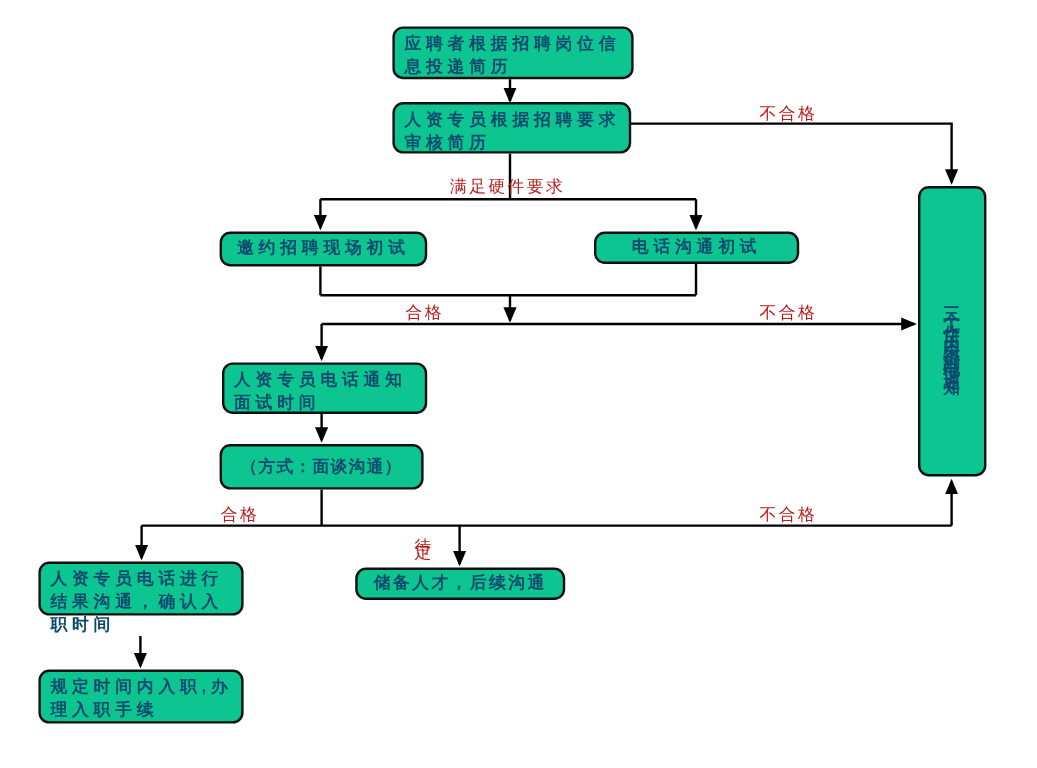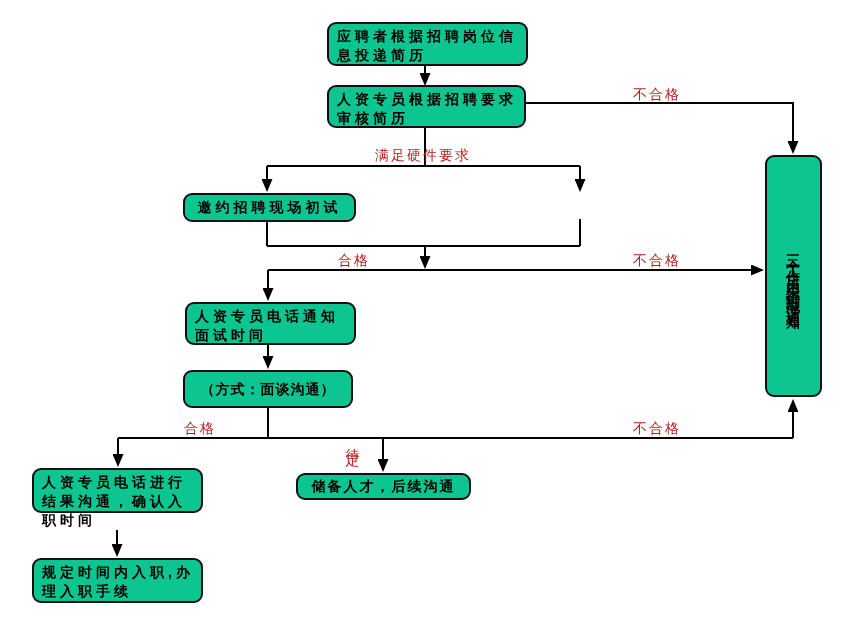--- a/index.html
+++ b/index.html
@@ -10,21 +10,21 @@
     font-family:"Liberation Sans","DejaVu Sans",sans-serif;
     overflow:hidden;
   }
   #connectors{position:absolute;left:0;top:0;width:864px;height:640px;}
   .node{
     position:absolute;
     background:#0dc591;
     border:2.5px solid #101010;
     border-radius:9px;
     box-sizing:border-box;
-    color:#000000;
+    color:#0c4a6e;
     font-weight:bold;
     font-size:14px;
     letter-spacing:4px;
     line-height:19px;
   }
   .node.pleft{padding:3px 4px 0 8px;text-align:left;}
   .node.pcenter{display:flex;align-items:center;justify-content:center;text-align:center;font-family:Liberation Serif, serif;}
   .node.pvert{
     display:flex;align-items:center;justify-content:center;
     writing-mode:vertical-rl;text-orientation:upright;
@@ -87,20 +87,23 @@
   </div>
 
   <div class="node pleft" style="left:327px;top:85px;width:199px;height:43px">
     <span>人资专员根据招聘要求审核简历</span>
   </div>
 
   <div class="node pcenter" style="left:183px;top:193px;width:173px;height:29px">
     <span>邀约招聘现场初试</span>
   </div>
 
+  <div class="node pcenter" style="left:495px;top:193px;width:171px;height:27px">
+    <span>电话沟通初试</span>
+  </div>
 
   <div class="node pleft" style="left:185px;top:302px;width:171px;height:43px">
     <span>人资专员电话通知面试时间</span>
   </div>
 
   <div class="node pcenter" style="left:183px;top:370px;width:170px;height:38px">
     <div>
       <span style="display:block;letter-spacing:1px">（方式：面谈沟通）</span>
     </div>
   </div>

